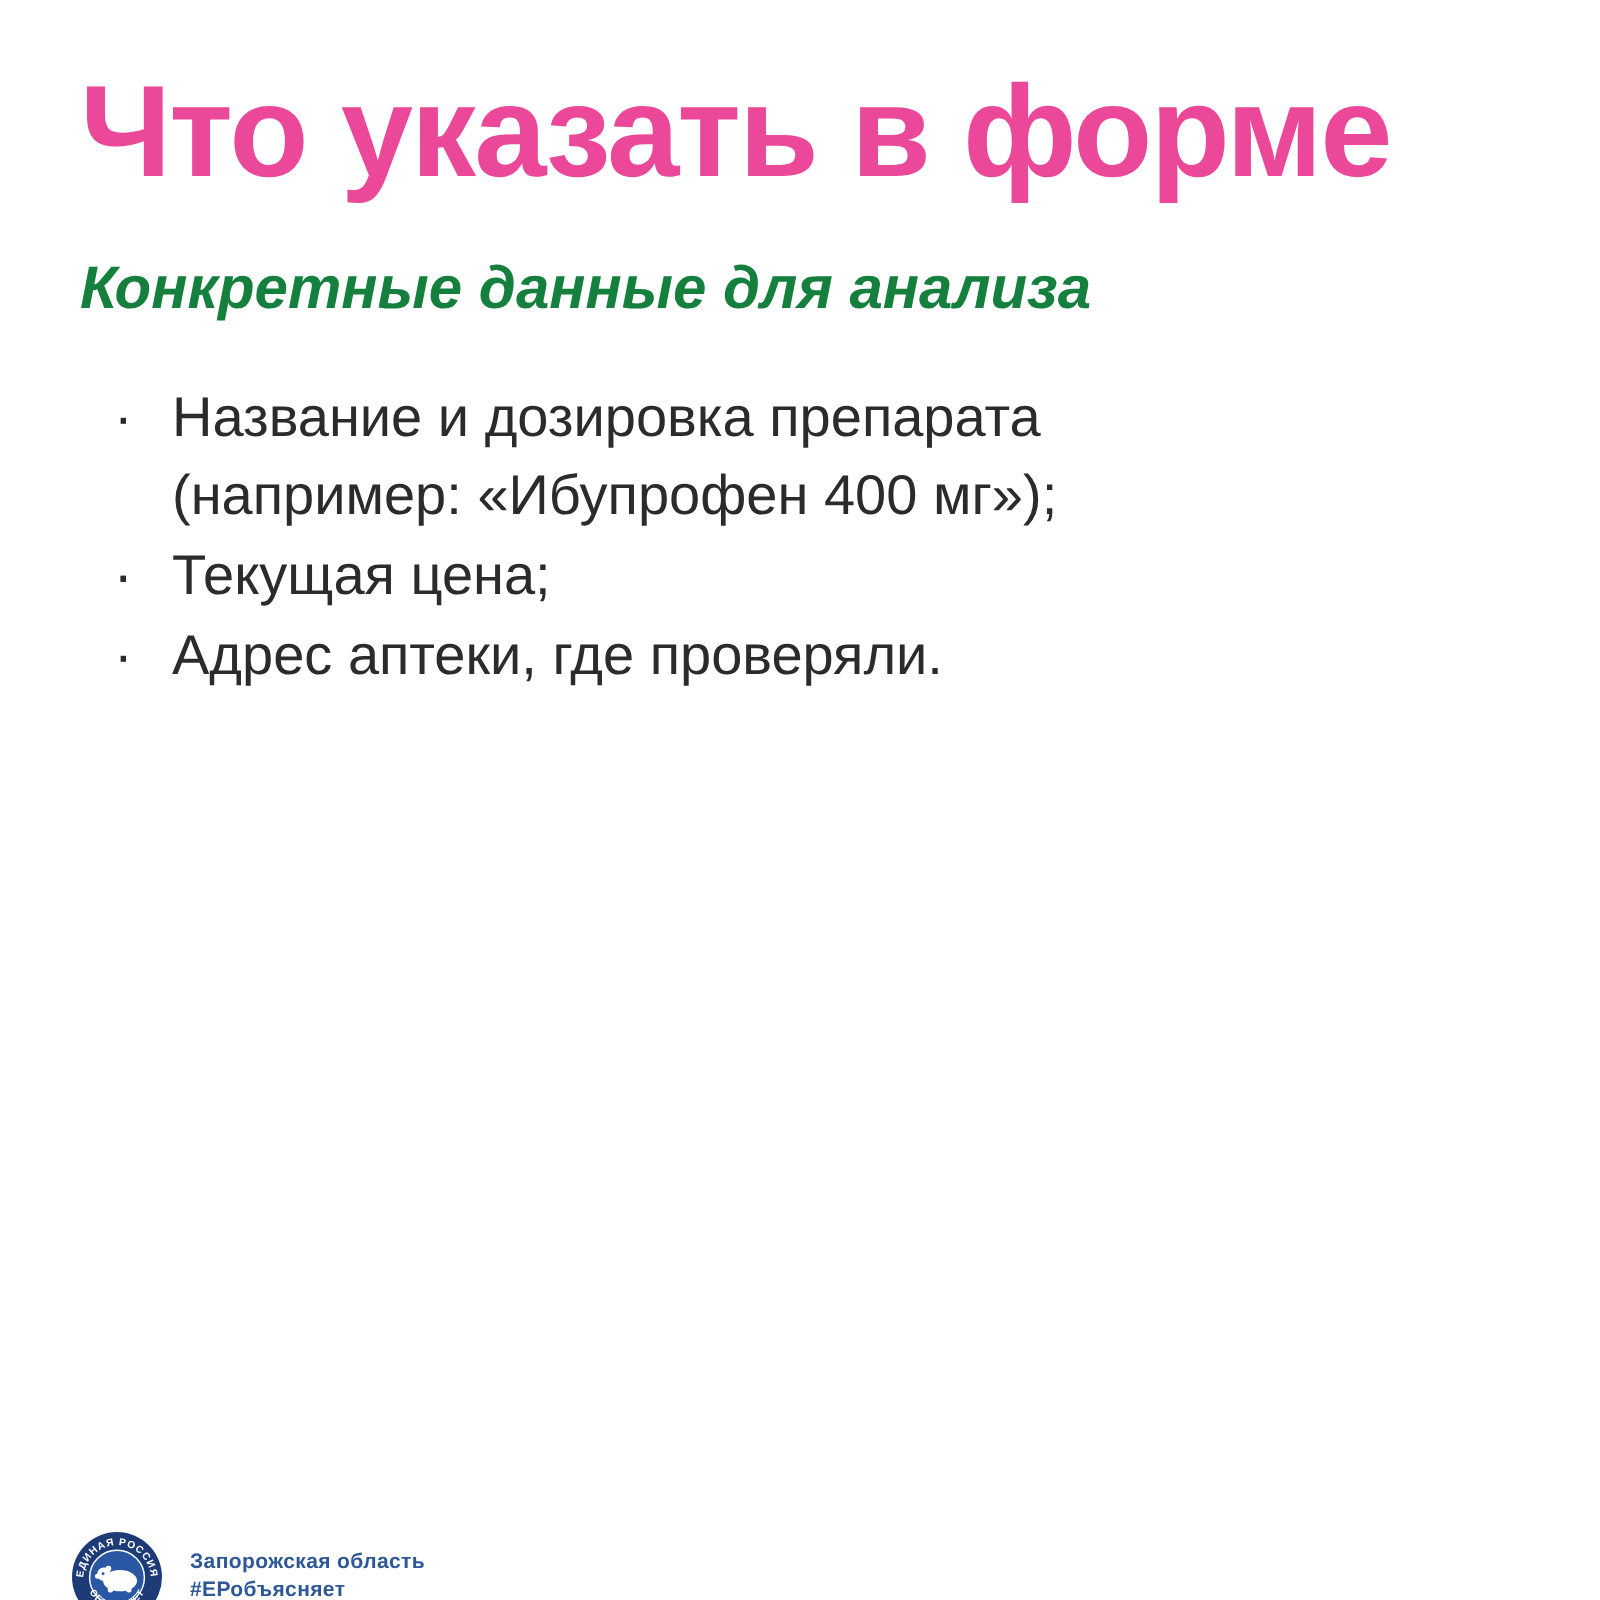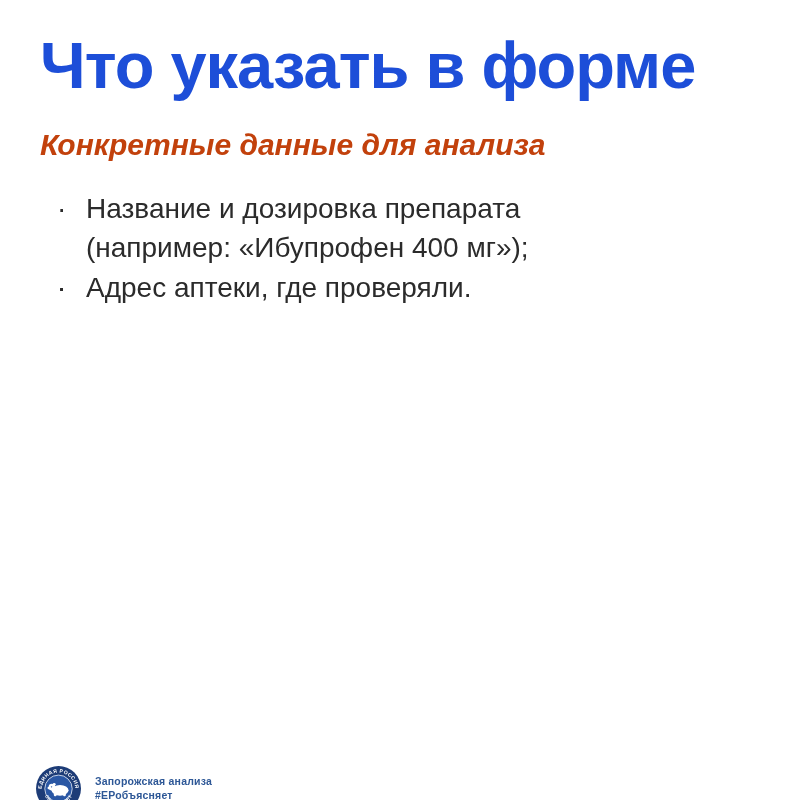--- a/index.html
+++ b/index.html
@@ -16,29 +16,29 @@
   }
   .content {
     padding: 0 40px;
   }
   .title {
     margin: 30px 0 0 0;
     font-size: 65px;
     line-height: 1.12;
     font-weight: 800;
     letter-spacing: -1px;
-    color: #1d4ed8;
+    color: #ec4899;
   }
   .subtitle {
     margin: 24px 0 16px 0;
     font-size: 30px;
     line-height: 1.2;
     font-style: italic;
     font-weight: 600;
-    color: #c2410c;
+    color: #15803d;
   }
   ul.bullet-list {
     list-style: none;
     margin: 26px 0 0 0;
     padding: 0;
     max-width: 610px;
   }
   ul.bullet-list li {
     position: relative;
     padding-left: 46px;
@@ -88,20 +88,21 @@
     <ul class="bullet-list">
       <li>
         <span class="bullet">·</span>
         <span>Название и дозировка препарата (например: «Ибупрофен 400 мг»);</span>
       </li>
       <li>
         <span class="bullet">·</span>
       </li>
       <li>
         <span class="bullet">·</span>
+        <span>Текущая цена;</span>
       </li>
       <li>
         <span class="bullet">·</span>
         <span>Адрес аптеки, где проверяли.</span>
       </li>
     </ul>
 
   </div>
 
   <div class="footer">
@@ -124,17 +125,17 @@
       </defs>
       <text font-size="5" font-weight="bold" fill="#ffffff" letter-spacing="0.45" font-family="Liberation Sans, sans-serif">
         <textPath href="#arcTop" startOffset="50%" text-anchor="middle">ЕДИНАЯ РОССИЯ</textPath>
       </text>
       <text font-size="4.6" font-weight="bold" fill="#ffffff" letter-spacing="0.4" font-family="Liberation Sans, sans-serif">
         <textPath href="#arcBottom" startOffset="50%" text-anchor="middle">ОБЪЯСНЯЕТ</textPath>
       </text>
     </svg>
 
     <div class="footer-text">
-      <div>Запорожская анализа</div>
+      <div>Запорожская область</div>
       <div>#ЕРобъясняет</div>
     </div>
   </div>
 </div>
 
 </body></html>

